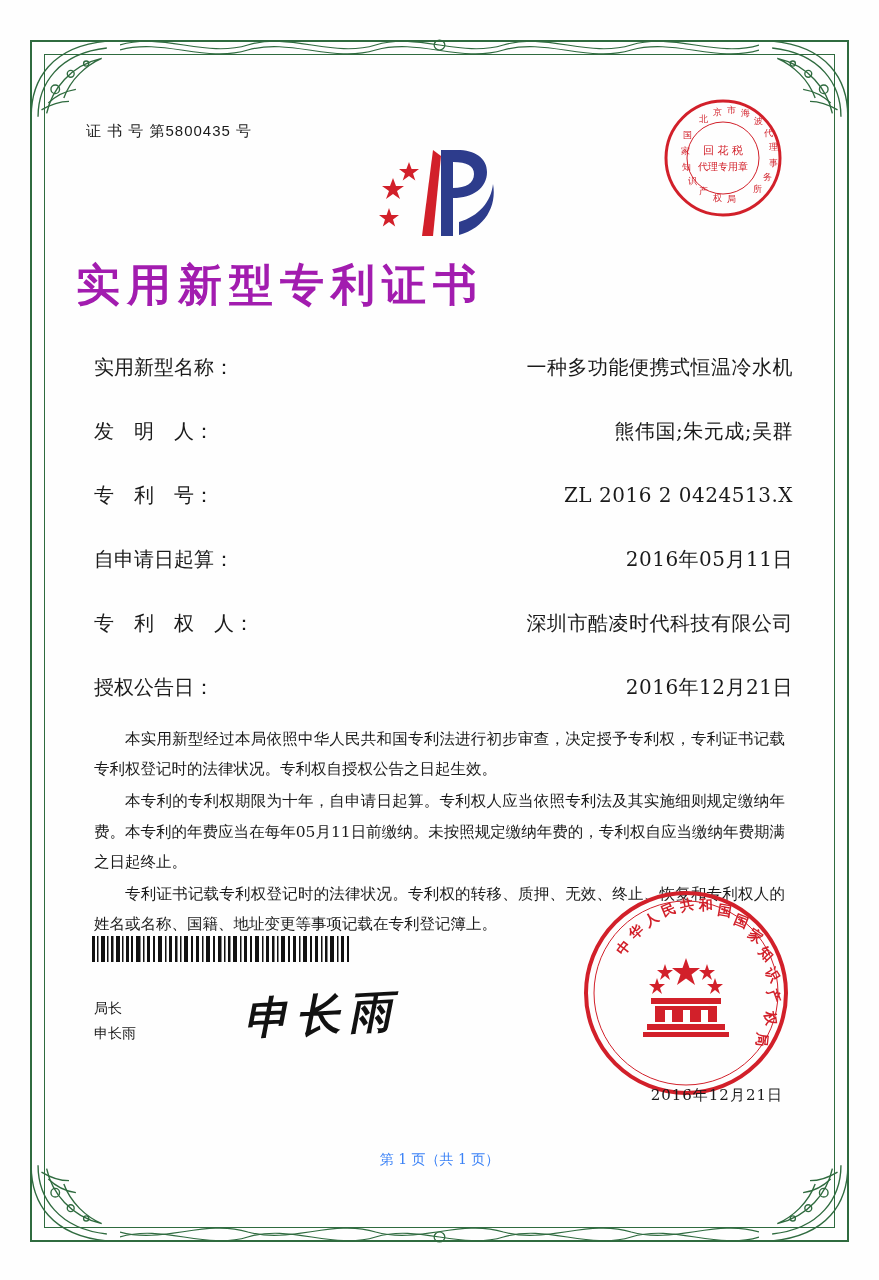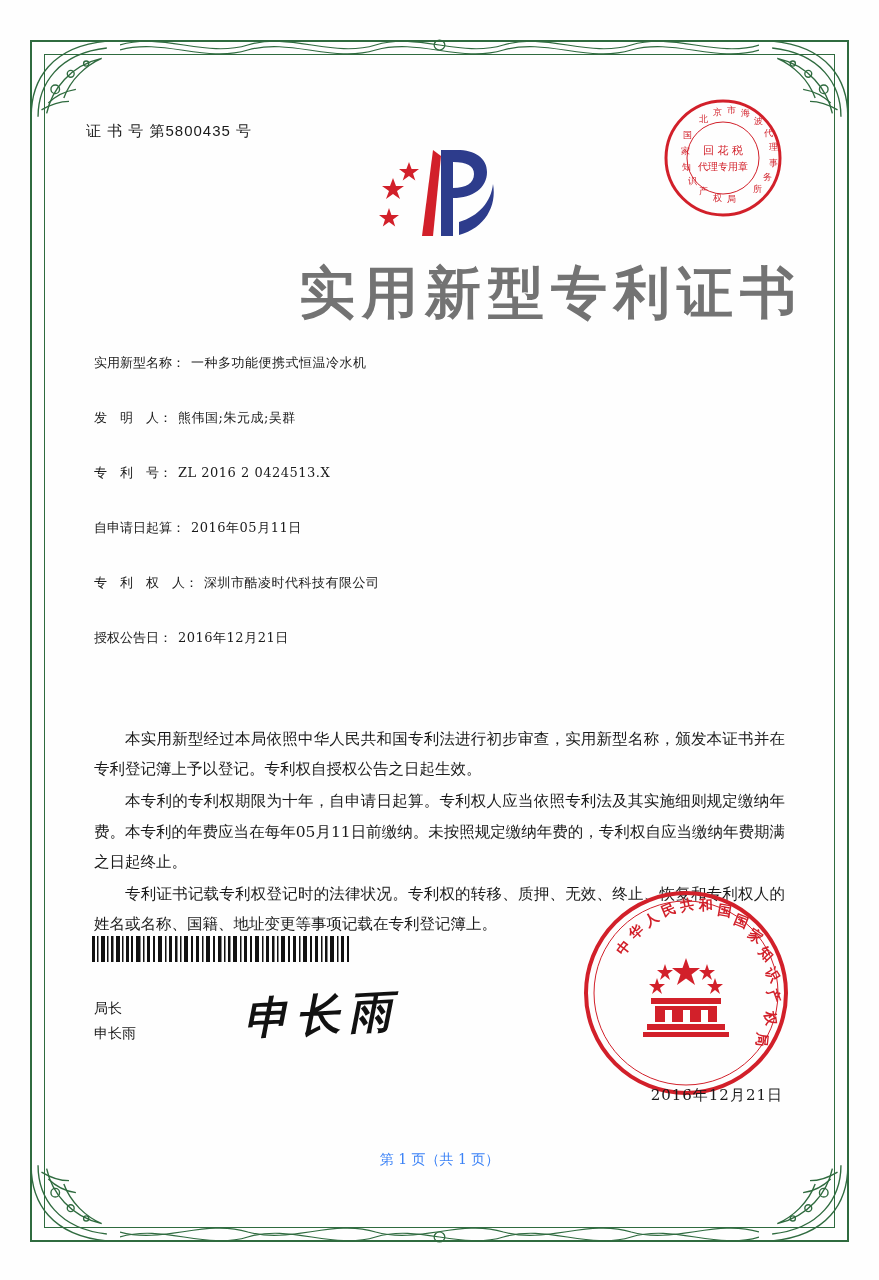--- a/index.html
+++ b/index.html
@@ -93,25 +93,25 @@
     width: 130px;
     height: 110px;
   }
   .logo svg { width: 100%; height: 100%; display: block; }
 
   .doc-title {
     position: absolute;
     left: 0;
     right: 0;
     top: 170px;
-    text-align: right;
-    font-size: 56px;
+    text-align: left;
+    font-size: 44px;
     font-weight: bold;
     letter-spacing: 7px;
-    color: #737373;
+    color: #a21caf;
     font-family: "DejaVu Serif", "Liberation Serif", serif;
   }
 
   
   .seal-top {
     position: absolute;
     right: 18px;
     top: 10px;
     width: 124px;
     height: 124px;
@@ -122,23 +122,24 @@
   .fields {
     position: absolute;
     left: 18px;
     right: 10px;
     top: 268px;
   }
   .field-row {
     display: flex;
     align-items: baseline;
     margin-bottom: 37px;
-    font-size: 13px;
+    font-size: 20px;
     font-family: "DejaVu Serif", "Liberation Serif", serif;
     color: #1a1a1a;
+    justify-content: space-between;
   }
   .field-label {
     white-space: nowrap;
   }
   .field-value {
     margin-left: 6px;
     letter-spacing: 0.5px;
   }
 
   
@@ -367,21 +368,21 @@
         <span class="field-label">专　利　权　人：</span>
         <span class="field-value">深圳市酷凌时代科技有限公司</span>
       </div>
       <div class="field-row">
         <span class="field-label">授权公告日：</span>
         <span class="field-value">2016年12月21日</span>
       </div>
     </div>
 
     <div class="body-text">
-      <p>本实用新型经过本局依照中华人民共和国专利法进行初步审查，实用新型名称，颁发本证书并在专利登记簿上予以登记。专利权自授权公告之日起生效。</p>
+      <p>本实用新型经过本局依照中华人民共和国专利法进行初步审查，决定授予专利权，专利证书记载专利权登记时的法律状况。专利权自授权公告之日起生效。</p>
       <p>本专利的专利权期限为十年，自申请日起算。专利权人应当依照专利法及其实施细则规定缴纳年费。本专利的年费应当在每年05月11日前缴纳。未按照规定缴纳年费的，专利权自应当缴纳年费期满之日起终止。</p>
       <p>专利证书记载专利权登记时的法律状况。专利权的转移、质押、无效、终止、恢复和专利权人的姓名或名称、国籍、地址变更等事项记载在专利登记簿上。</p>
     </div>
 
     <div class="barcode">
       <svg viewBox="0 0 260 26" preserveAspectRatio="none">
         <g fill="#111">
           <rect x="0" y="0" width="3" height="26"></rect>
             <rect x="5" y="0" width="1.5" height="26"></rect>
           <rect x="9" y="0" width="4" height="26"></rect>

